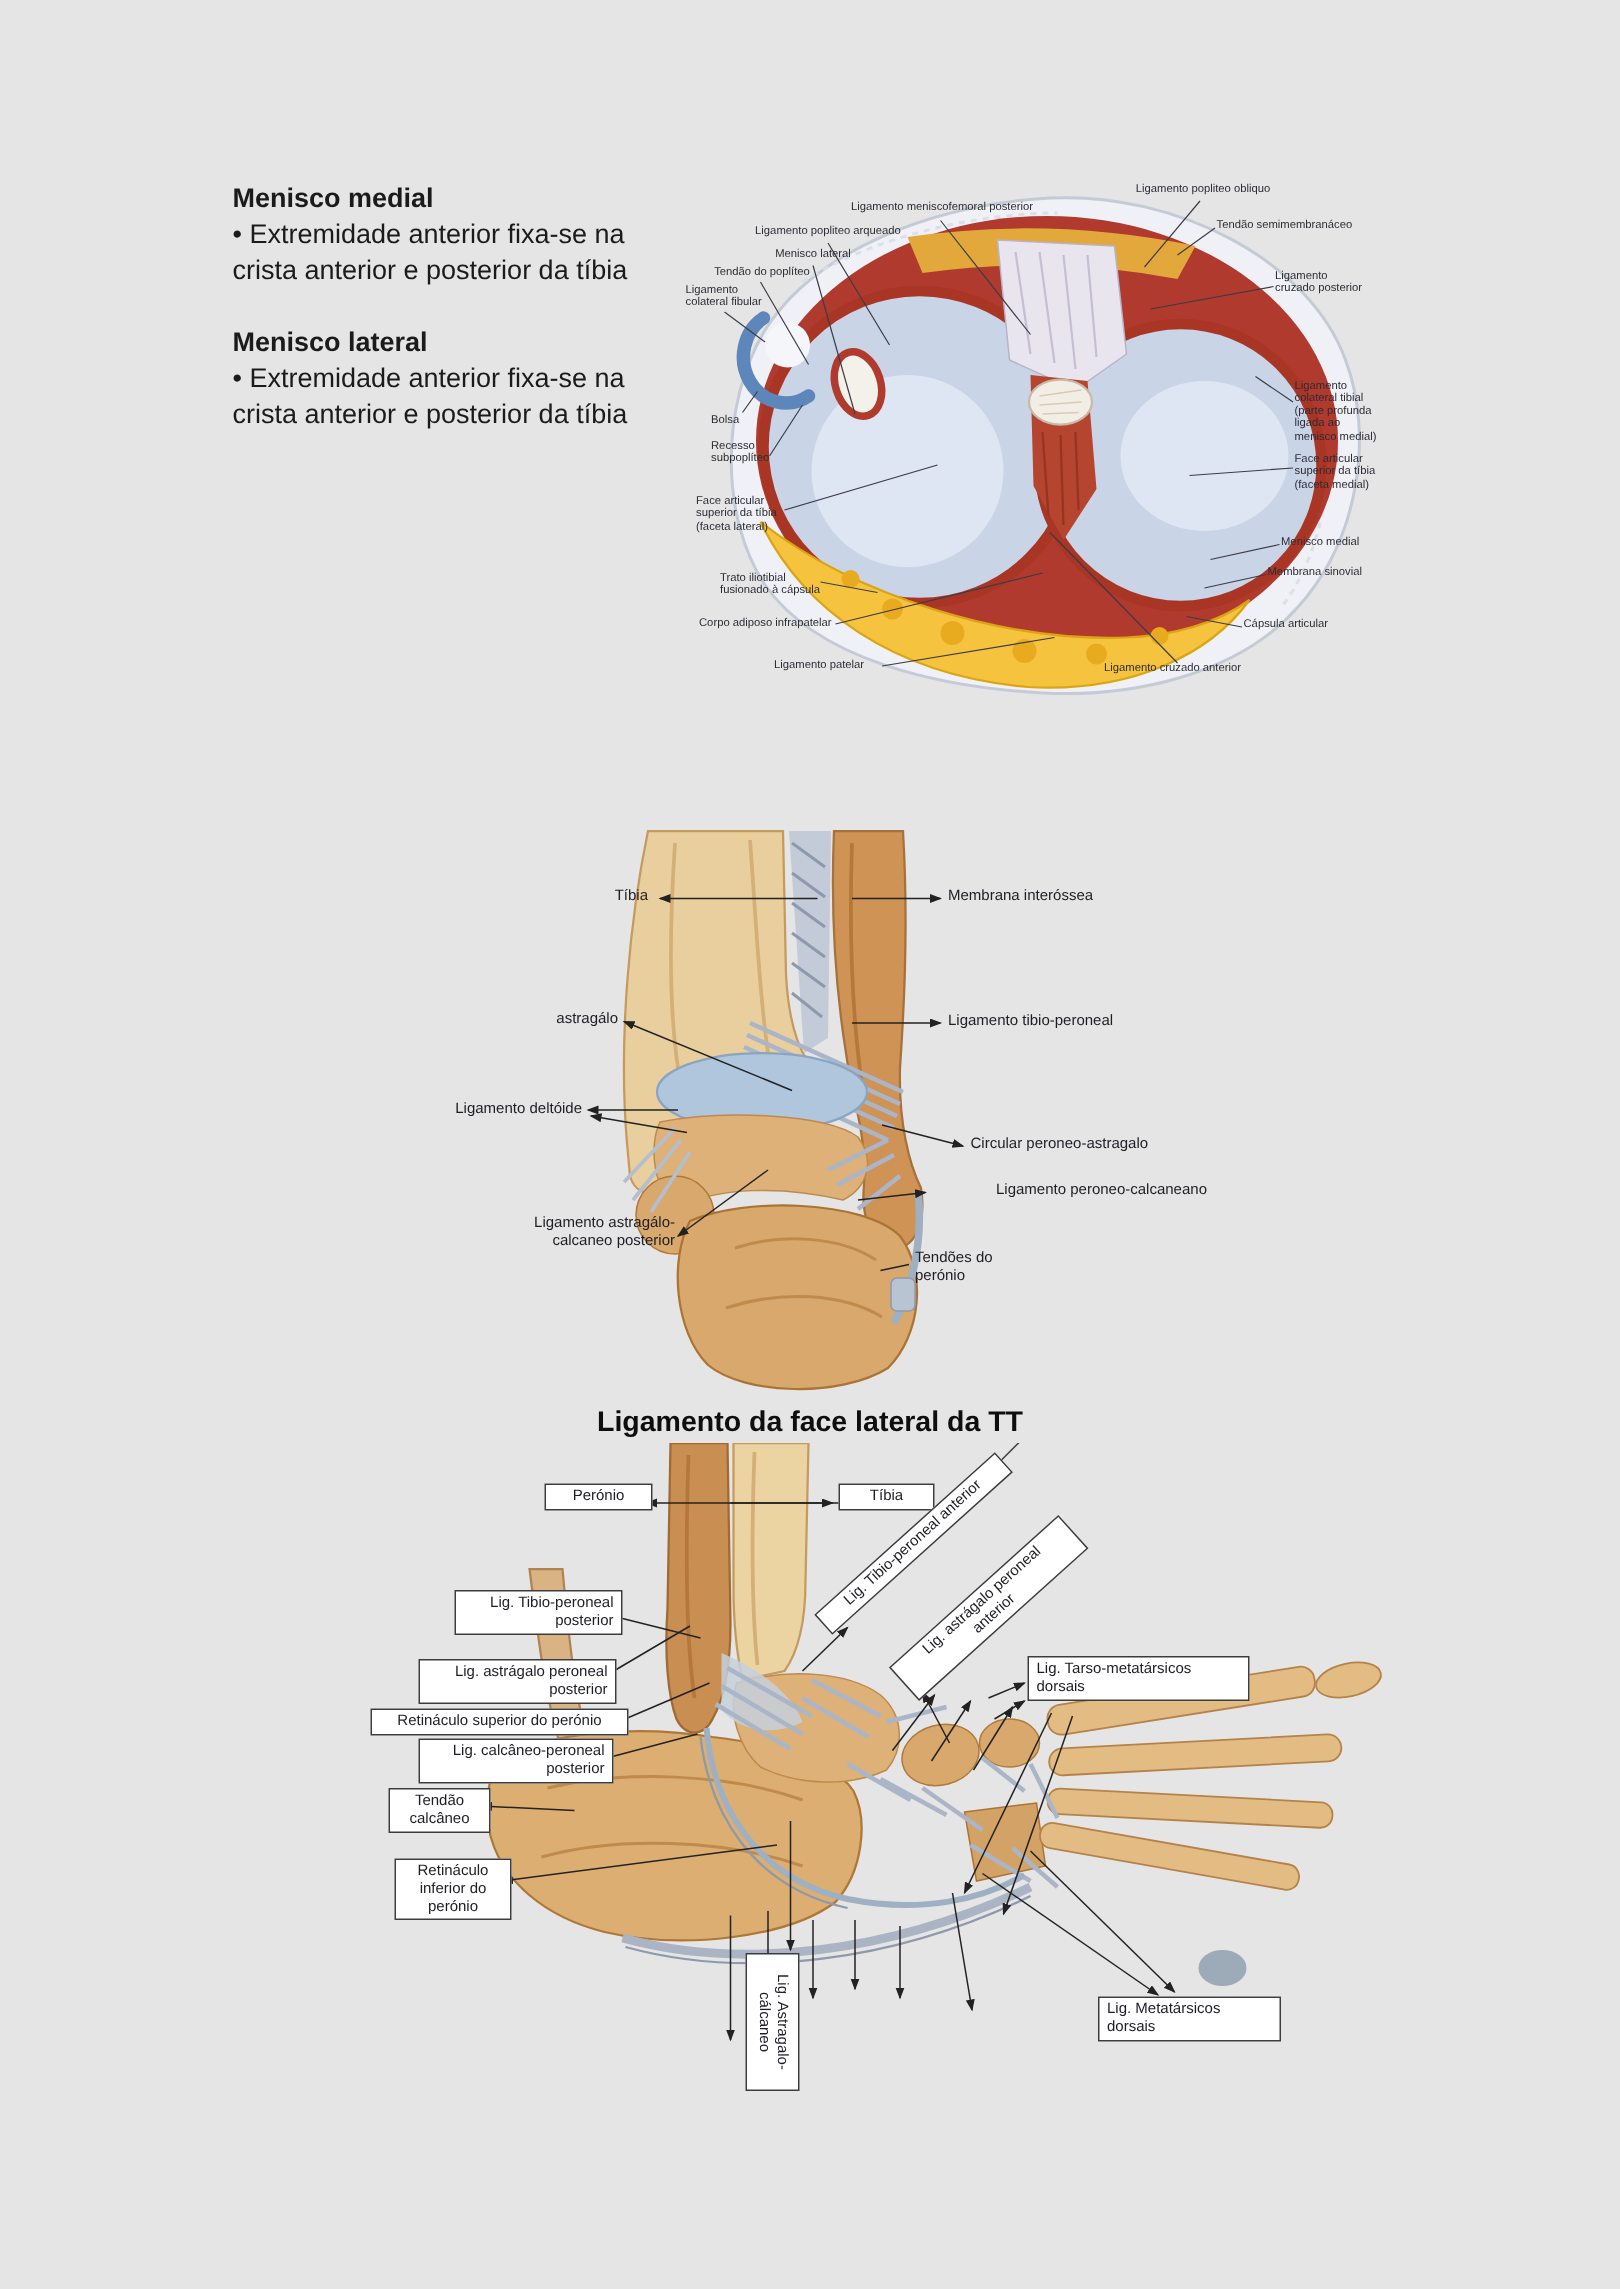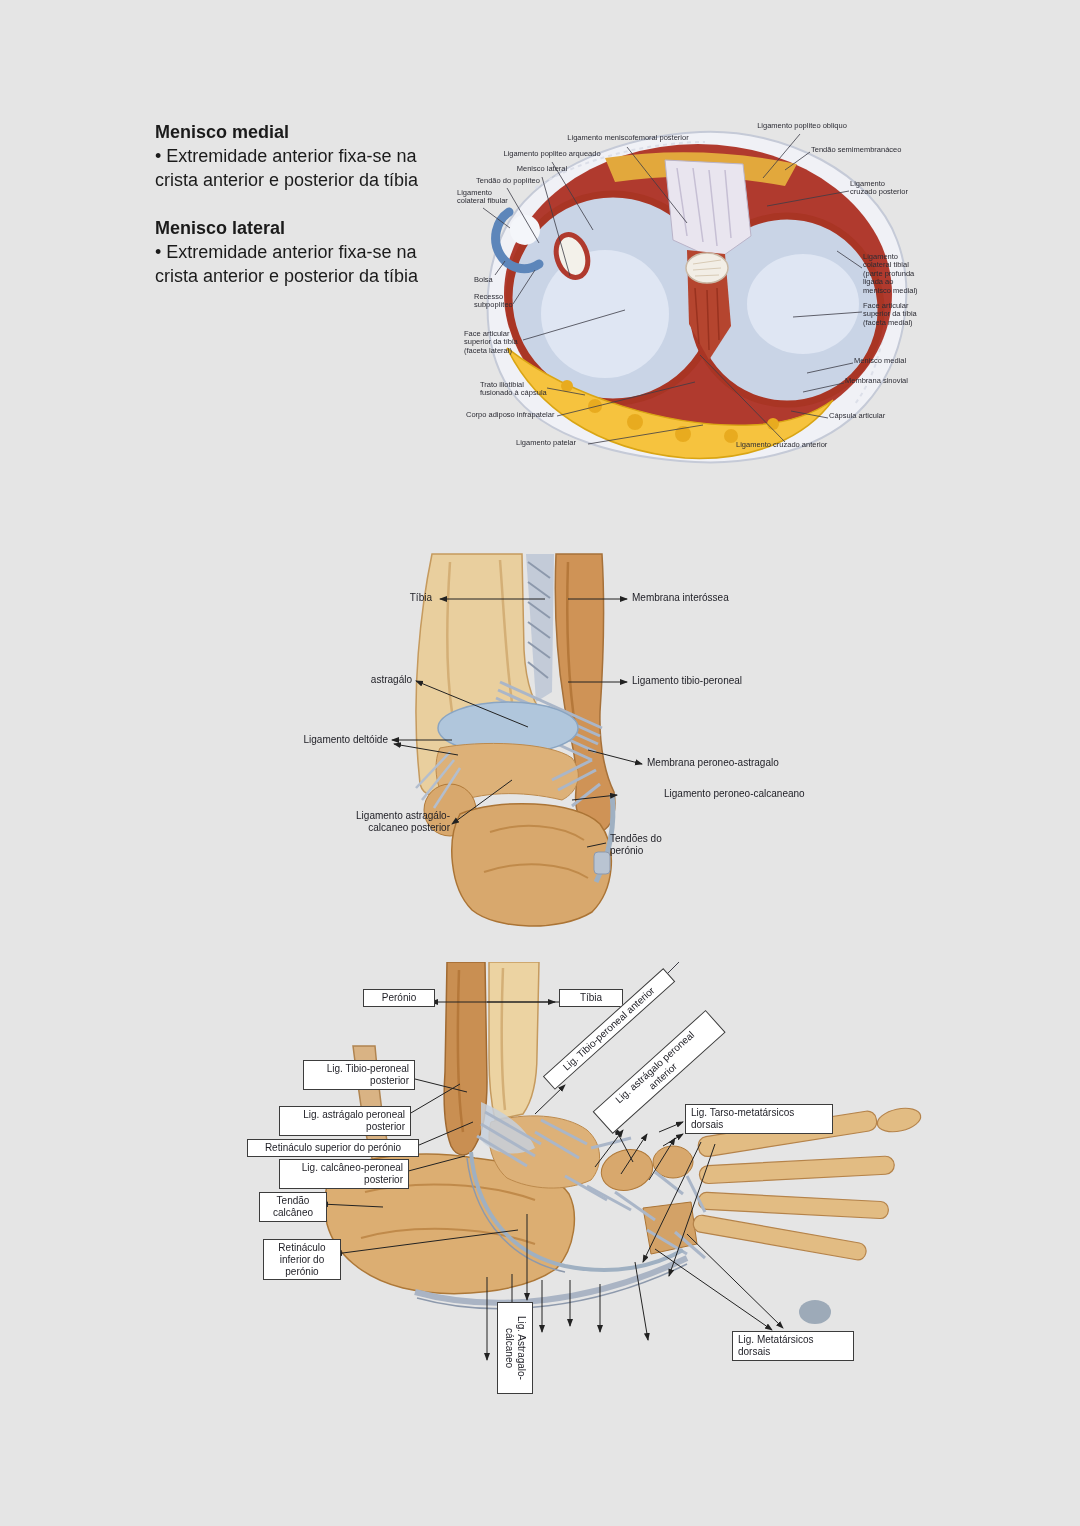--- a/index.html
+++ b/index.html
@@ -196,29 +196,30 @@
         <path d="M212,228 L152,272" marker-end="url(#ah)"></path>
         <path d="M287,295 L306,291"></path>
       </g>
     </svg>
     <div class="labels">
         <div class="lbl al" style="left: 86px; top: 40px; width: 46px; text-align: right;">Tíbia</div>
         <div class="lbl al" style="left: 332px; top: 40px; width: 150px; text-align: left;">Membrana interóssea</div>
         <div class="lbl al" style="left: 48px; top: 122px; width: 64px; text-align: right;">astragálo</div>
         <div class="lbl al" style="left: 332px; top: 123px; width: 160px; text-align: left;">Ligamento tibio-peroneal</div>
         <div class="lbl al" style="left: 0px; top: 182px; width: 88px; text-align: right;">Ligamento deltóide</div>
-        <div class="lbl al" style="left: 347px; top: 205px; width: 170px; text-align: left;">Membrana peroneo-astragalo</div>
+        <div class="lbl al" style="left: 347px; top: 205px; width: 170px; text-align: left;">Circular peroneo-astragalo</div>
         <div class="lbl al" style="left: 322px; top: 236px; width: 180px; text-align: left; padding-left: 42px;">Ligamento peroneo-calcaneano</div>
         <div class="lbl al" style="left: 26px; top: 258px; width: 124px; text-align: right;">Ligamento astragálo-
 calcaneo posterior</div>
         <div class="lbl al" style="left: 310px; top: 281px; width: 85px; text-align: left;">Tendões do
 perónio</div>
       </div>
   </div>
 
+  <div class="heading" style="top:938px;">Ligamento da face lateral da TT</div>
 
   <div class="fig" style="left:235px;top:962px;width:700px;height:500px;">
     <svg width="700" height="500" viewBox="0 0 700 500">
       <defs>
         <marker id="ah2" markerWidth="9" markerHeight="8" refX="7" refY="3" orient="auto">
           <path d="M0,0 L8,3 L0,6 Z" fill="#222"></path>
         </marker>
       </defs>
 
       <path d="M212,0 L250,0 L252,120 C252,150 248,170 240,184 C234,196 222,196 216,184 C210,168 208,140 210,110 Z" fill="#c98f52" stroke="#a06a32" stroke-width="1.5"></path>

